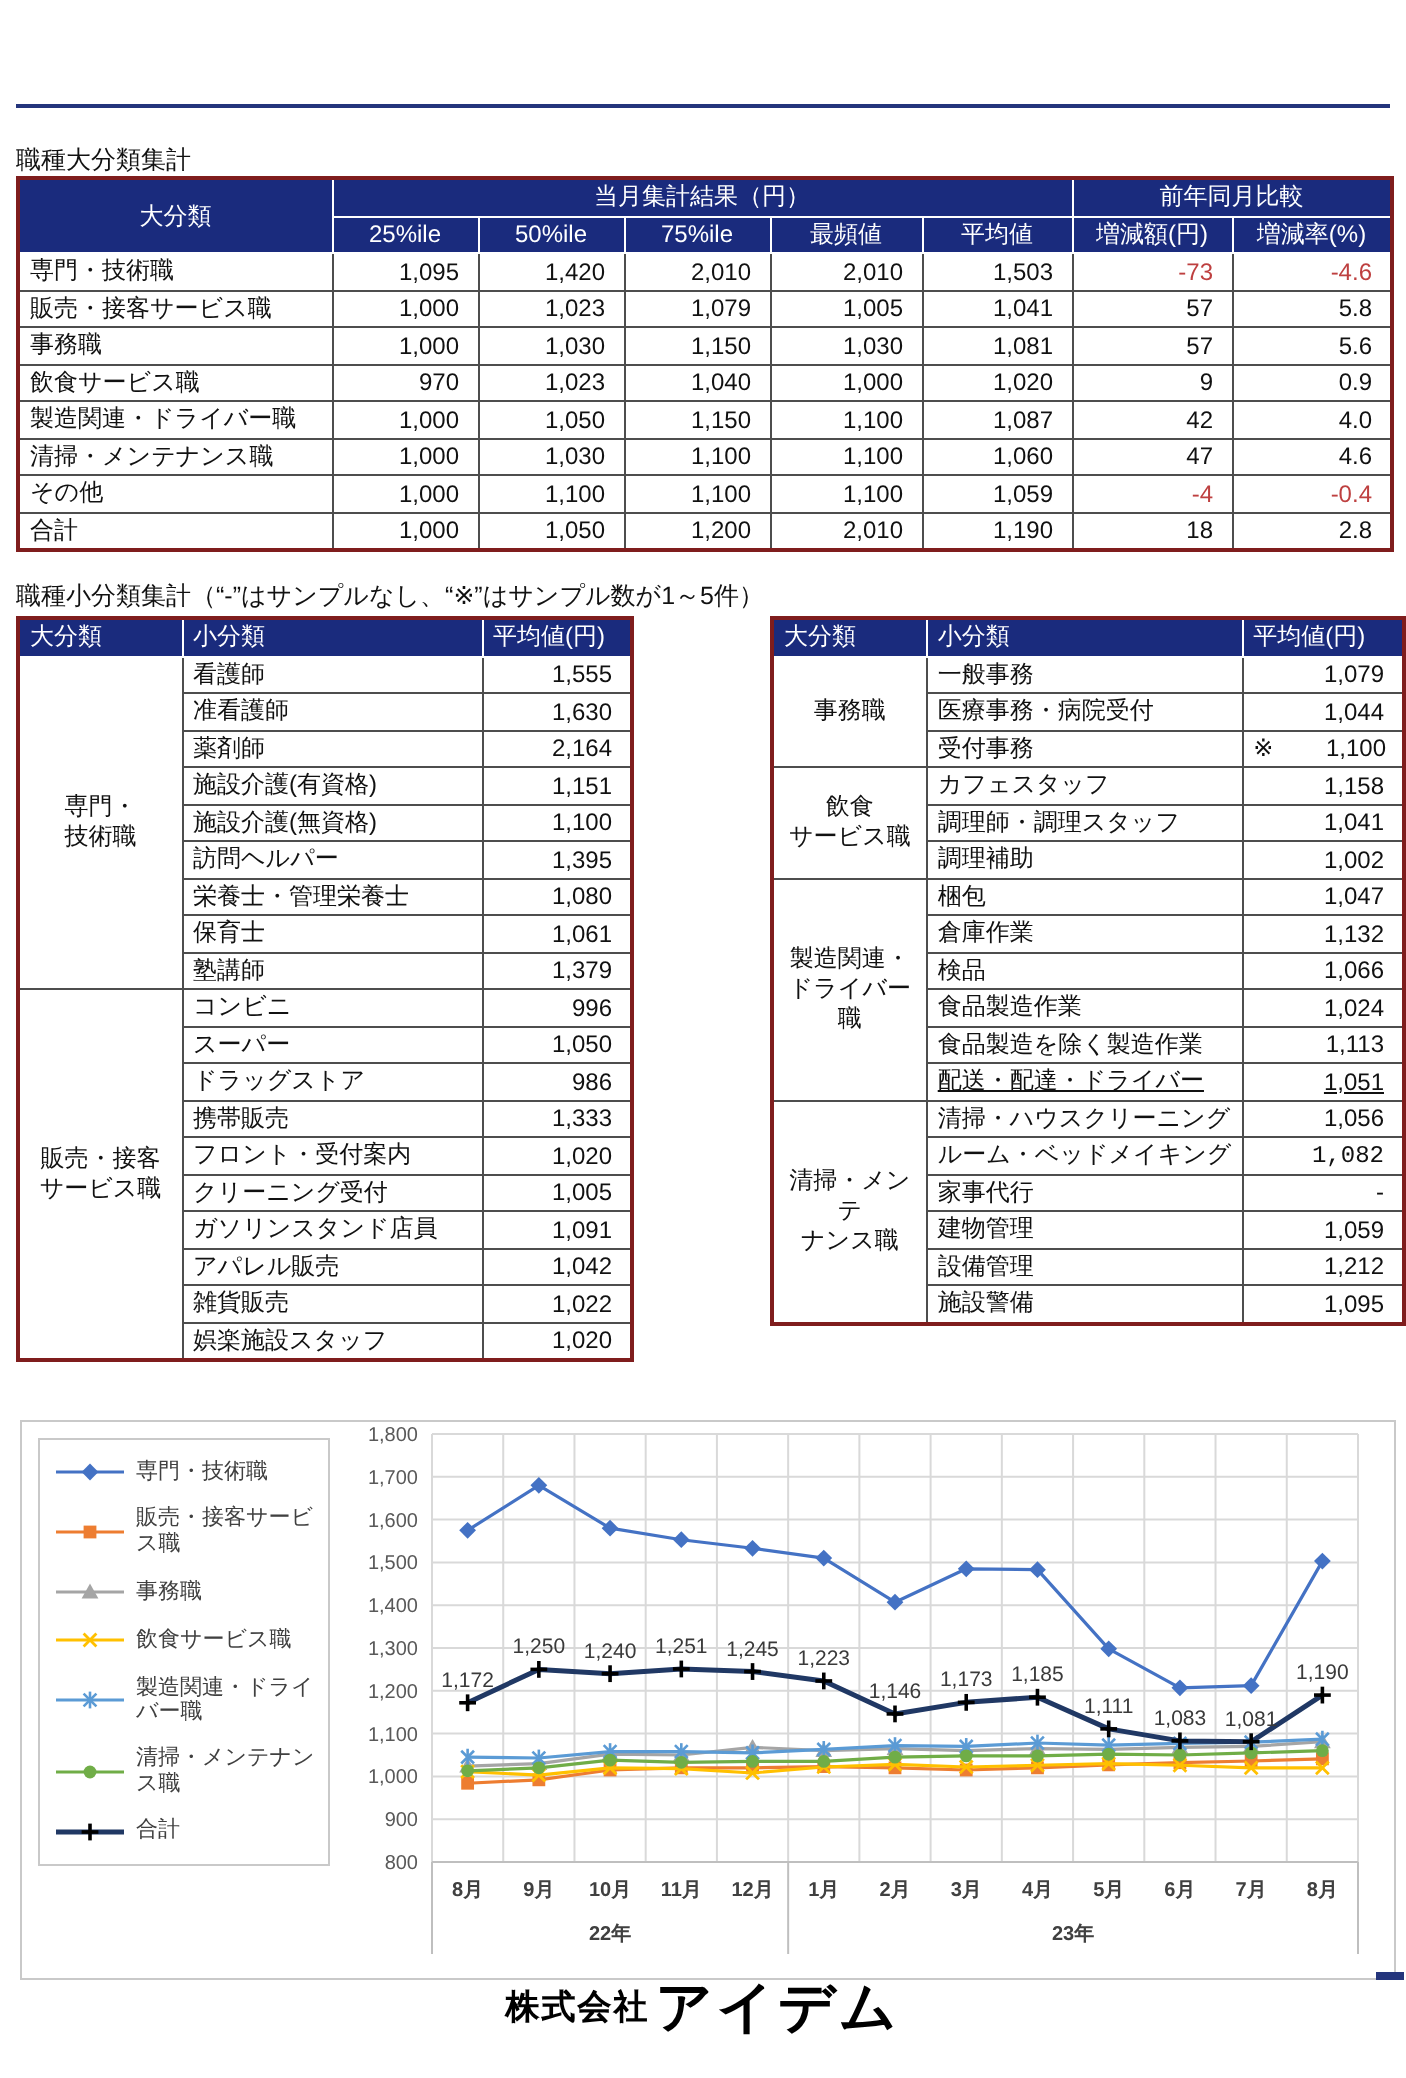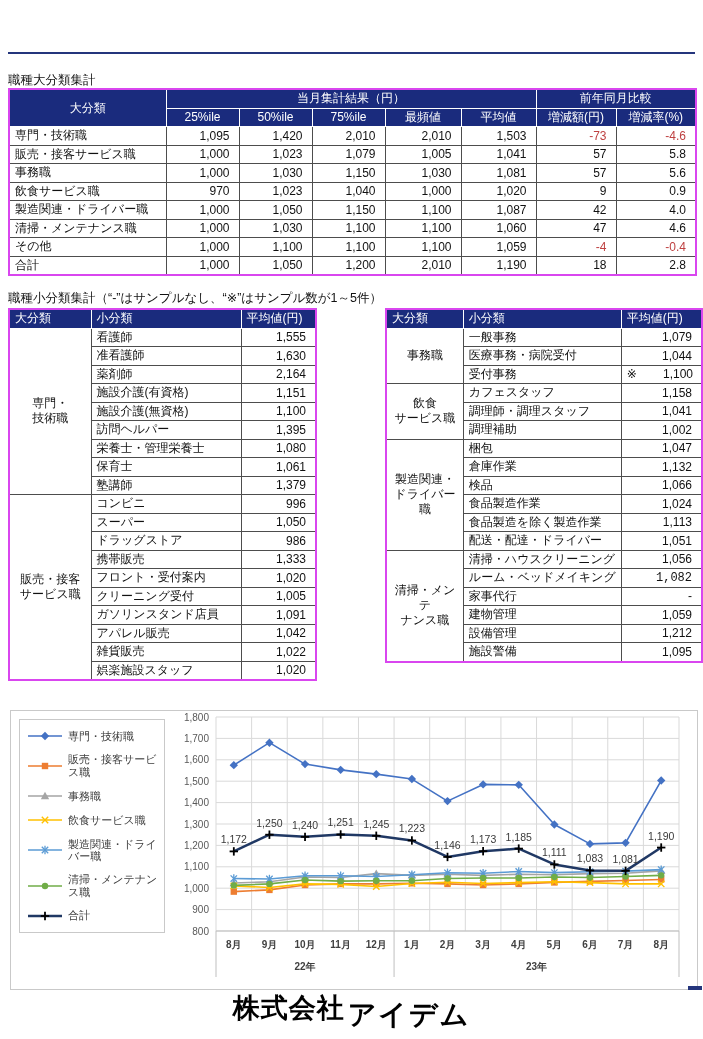--- a/index.html
+++ b/index.html
@@ -16,21 +16,21 @@
   .logo{font-size:31px;font-weight:800;letter-spacing:.5px;line-height:1;padding-top:4px;}
   .logo .l-a{color:#d63a30;}
   .logo .l-i{color:#1d3d91;position:relative;}
   .logo .l-i::before{content:'';position:absolute;left:0px;top:1px;width:6px;height:6px;border-radius:50%;background:#d63a30;}
   .logo .l-dem{color:#1d3d91;}
   #hdr-rule{position:absolute;left:8px;top:52px;width:687px;height:0;border-top:2.5px solid #24357c;}
   #subtitle{position:absolute;left:8px;top:56px;width:687px;text-align:right;font-size:13px;color:#111;}
 
   
   .sec-label{position:absolute;left:8px;font-size:12.5px;color:#111;}
-  table.tbl{border-collapse:collapse;table-layout:fixed;font-size:12px;background:#fff;border:2px solid #d946ef;}
+  table.tbl{border-collapse:collapse;table-layout:fixed;font-size:12px;background:#fff;border:2px solid #7f1d1d;}
   .tbl td,.tbl th{border:1px solid #4d4d4d;padding:0 5px;height:17.5px;overflow:hidden;white-space:nowrap;font-weight:400;}
   .tbl thead th{background:#1a2b7d;color:#fff;border:1px solid #fff;text-align:center;}
   .tbl td.num{text-align:right;padding-right:9px;}
   .tbl td.neg{color:#be4040;}
   .tbl td.lbl{text-align:left;}
   .tbl-small thead th{text-align:left;padding-left:5px;}
   .tbl-small td.grp{text-align:center;white-space:pre-line;line-height:1.25;}
   .tbl-small td.flexv{padding:0 8px 0 5px;}
   .tbl-small td.flexv .in{display:flex;justify-content:space-between;align-items:center;}
   #major-table{position:absolute;left:8px;top:88px;}
@@ -42,21 +42,21 @@
   #legend{position:absolute;left:8px;top:8px;width:146px;height:214px;border:1px solid #c9c9c9;
     display:flex;flex-direction:column;justify-content:space-around;padding:4px 6px;box-sizing:border-box;}
   .lg-item{display:flex;align-items:center;gap:4px;}
   .lg-item svg{flex:0 0 auto;}
   .lg-label{font-size:11px;color:#404040;line-height:1.15;}
   #chart-svg{position:absolute;left:0;top:0;}
   #corner-mark{position:absolute;left:688px;top:986px;width:14px;height:4px;background:#24357c;}
 
   
   #footer{position:absolute;left:0;top:990px;width:703px;display:flex;justify-content:center;align-items:flex-end;gap:3px;}
-  #footer .co{font-size:27px;font-weight:700;color:#000;padding-bottom:3px;letter-spacing:1px;}
+  #footer .co{font-size:17px;font-weight:700;color:#000;padding-bottom:3px;letter-spacing:1px;}
   #footer .brand{font-size:28px;font-weight:900;color:#000;letter-spacing:2px;line-height:1;}
 </style>
 </head>
 <body>
 
 <div id="page">
 
   <div id="hdr-rule"></div>
 
   <div class="sec-label" style="top:72px;">職種大分類集計</div>
@@ -331,21 +331,21 @@
           <td class="num">1,066</td>
         </tr>
         <tr style="height: 16.5px;">
           <td class="lbl">食品製造作業</td>
           <td class="num">1,024</td>
         </tr>
         <tr style="height: 16.5px;">
           <td class="lbl">食品製造を除く製造作業</td>
           <td class="num">1,113</td>
         </tr>
-        <tr style="height: 16.5px;">
+        <tr style="height: 16.5px; text-decoration: underline;">
           <td class="lbl">配送・配達・ドライバー</td>
           <td class="num">1,051</td>
         </tr>
         <tr style="height: 16.5px;">
           <td class="grp" rowspan="6">清掃・メンテ
 ナンス職</td>
           <td class="lbl">清掃・ハウスクリーニング</td>
           <td class="num">1,056</td>
         </tr>
         <tr style="height: 16.5px; font-family: Liberation Mono, monospace;">

